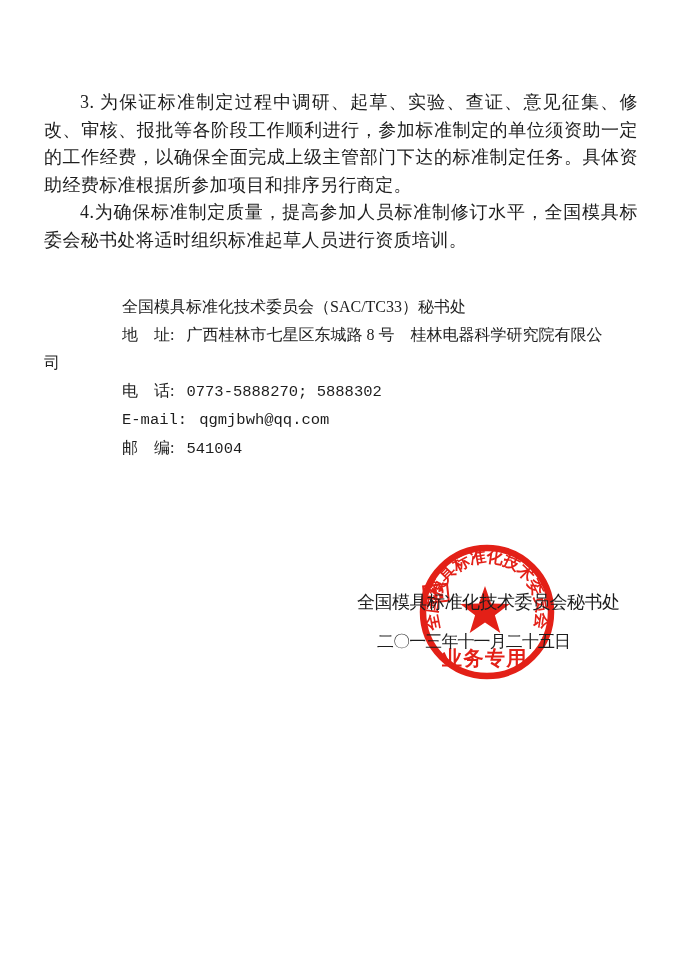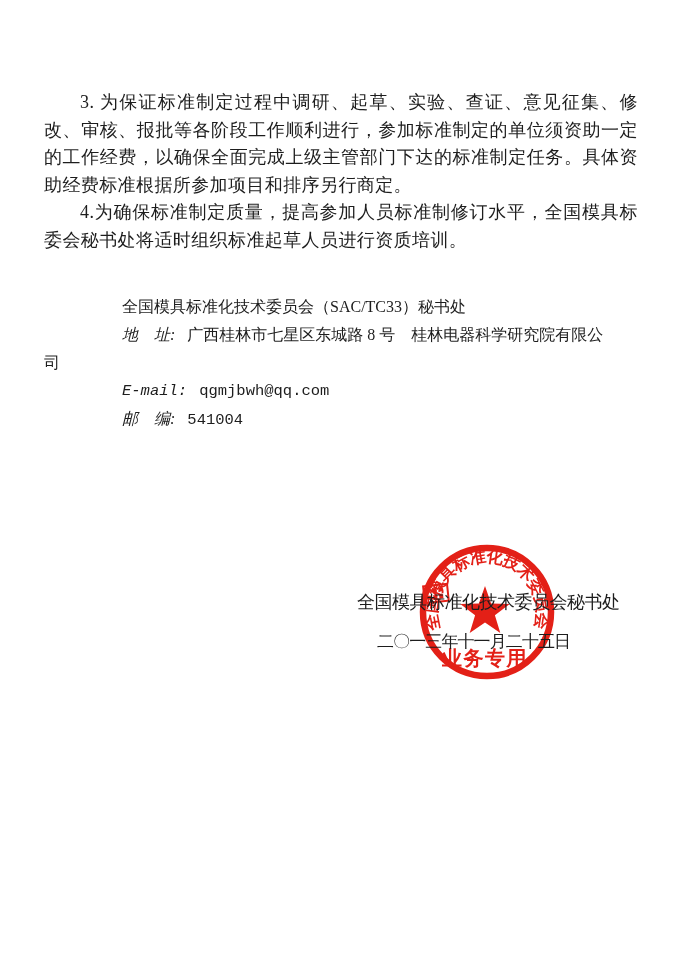--- a/index.html
+++ b/index.html
@@ -13,21 +13,21 @@
   .para {
     margin:0; font-size:18px; line-height:27.6px;
     text-align:justify; text-justify:inter-ideograph;
     text-indent:2em; letter-spacing:0.4px;
   }
   .para + .para { }
   
   .contact { position:absolute; left:44px; top:293px; width:594px; font-size:16px; line-height:28px; z-index:3; }
   .c-line { padding-left:78px; white-space:nowrap; }
   .c-cont  { padding-left:0; white-space:nowrap; }
-  .c-label { display:inline-block; margin-right:12px;font-style:italic; }
+  .c-label { display:inline-block; margin-right:12px; }
   .mono { font-family:"Liberation Mono","DejaVu Sans Mono",monospace; font-size:15.5px; }
   
   .sig-org  { position:absolute; left:357px; top:590px; font-size:18px; letter-spacing:-0.5px; white-space:nowrap; z-index:3; }
   .sig-date { position:absolute; left:377px; top:630px; font-size:17px; letter-spacing:-0.9px; white-space:nowrap; z-index:3; }
   
   .seal { position:absolute; left:412px; top:537px; width:150px; height:150px; z-index:2; opacity:0.95; }
   .seal svg text { font-family:"Liberation Serif","DejaVu Serif",serif; font-weight:bold; }
 </style>
 </head>
 <body>
@@ -36,20 +36,21 @@
 
   <section class="paras">
     <p class="para">3.  为保证标准制定过程中调研、起草、实验、查证、意见征集、修改、审核、报批等各阶段工作顺利进行，参加标准制定的单位须资助一定的工作经费，以确保全面完成上级主管部门下达的标准制定任务。具体资助经费标准根据所参加项目和排序另行商定。</p>
     <p class="para">4.为确保标准制定质量，提高参加人员标准制修订水平，全国模具标委会秘书处将适时组织标准起草人员进行资质培训。</p>
   </section>
 
   <section class="contact">
     <div class="c-line">全国模具标准化技术委员会（SAC/TC33）秘书处</div>
     <div class="c-line"><span class="c-label">地　址:</span><span>广西桂林市七星区东城路 8 号　桂林电器科学研究院有限公</span></div>
     <div class="c-cont">司</div>
+    <div class="c-line"><span class="c-label">电　话:</span><span class="mono">0773-5888270; 5888302</span></div>
     <div class="c-line mono"><span class="c-label">E-mail:</span><span>qgmjbwh@qq.com</span></div>
     <div class="c-line"><span class="c-label">邮　编:</span><span class="mono">541004</span></div>
   </section>
 
   <div class="sig-org">全国模具标准化技术委员会秘书处</div>
   <div class="sig-date">二〇一三年十一月二十五日</div>
 
   <div class="seal">
     <svg width="150" height="150" viewBox="0 0 150 150">
       <defs>

